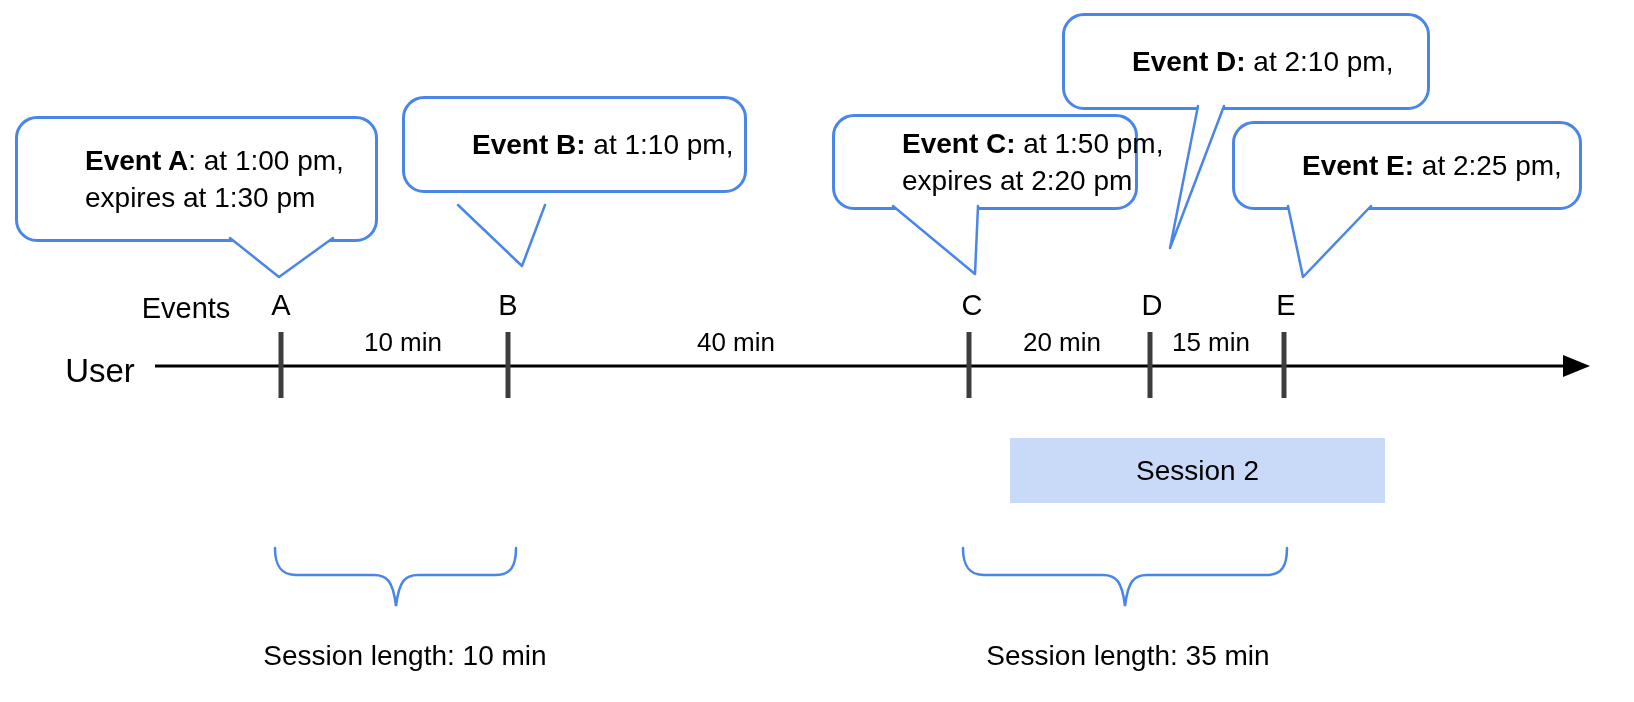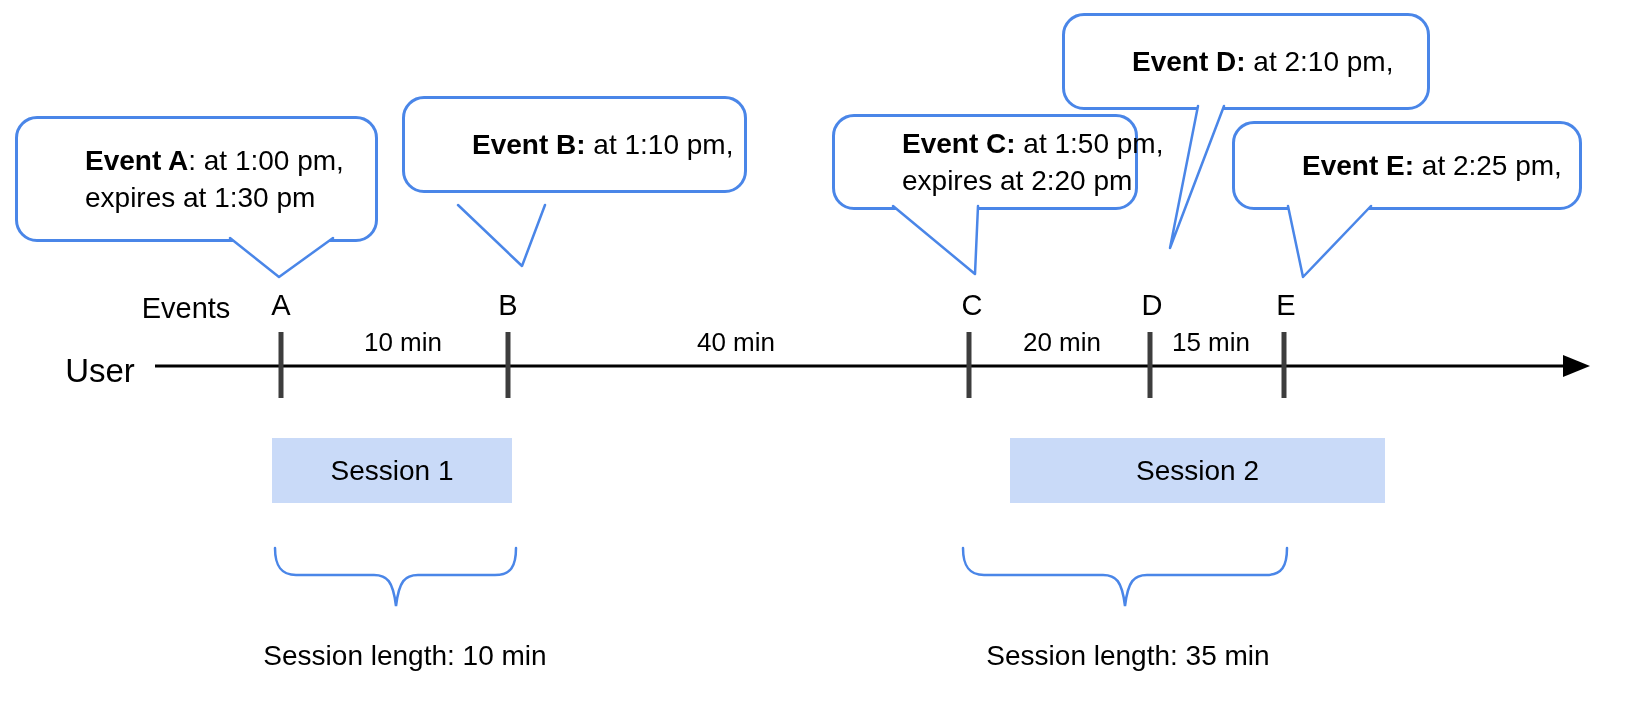--- a/index.html
+++ b/index.html
@@ -83,21 +83,20 @@
   <div class="lbl letter" style="left:488px">B</div>
   <div class="lbl letter" style="left:952px">C</div>
   <div class="lbl letter" style="left:1132px">D</div>
   <div class="lbl letter" style="left:1266px">E</div>
 
   <div class="lbl gap" style="left:338px">10 min</div>
   <div class="lbl gap" style="left:671px">40 min</div>
   <div class="lbl gap" style="left:997px">20 min</div>
   <div class="lbl gap" style="left:1146px">15 min</div>
 
-  <div class="session-box" style="left:272px;width:240px">Session 1</div>
   <div class="session-box" style="left:1010px;width:375px">Session 2</div>
 
   <div class="lbl len-label" style="left:245px">Session length: 10 min</div>
   <div class="lbl len-label" style="left:968px">Session length: 35 min</div>
 
   <svg class="overlay" width="1634" height="702" viewBox="0 0 1634 702">
 
     <line class="axis-line" x1="155" y1="366" x2="1566" y2="366"></line>
     <polygon class="arrowhead" points="1563,355 1590,366 1563,377"></polygon>
 

